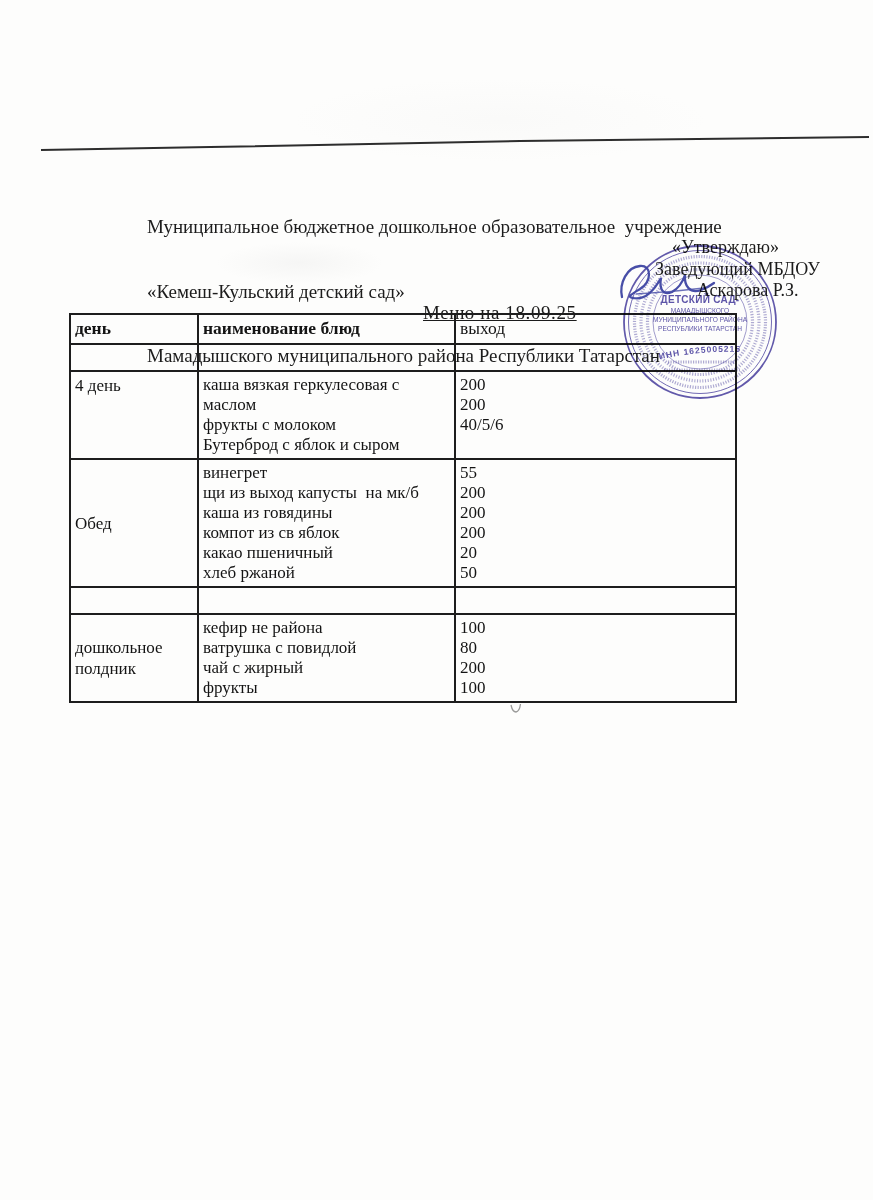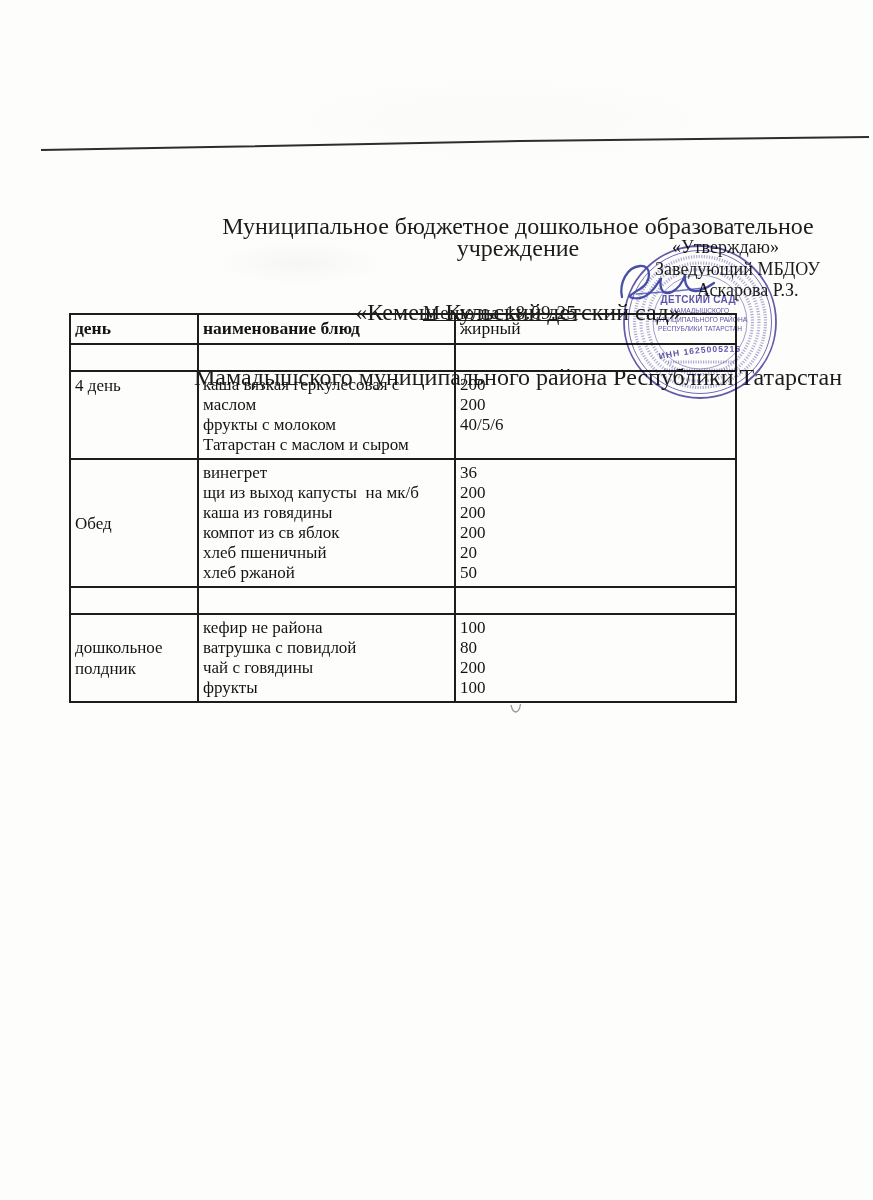--- a/index.html
+++ b/index.html
@@ -13,23 +13,23 @@
   }
   .page {
     position: absolute; inset: 0;
     background:
       radial-gradient(ellipse 120px 30px at 300px 263px, rgba(180,180,180,0.10), transparent 70%),
       radial-gradient(ellipse 300px 60px at 500px 120px, rgba(200,200,200,0.06), transparent 70%),
       #fdfdfc;
   }
   .org-header {
     position: absolute;
-    left: 163px; top: 173px; width: 710px;
-    text-align: center;
-    font-size: 24px;
+    left: 147px; top: 173px; width: 710px;
+    text-align: left;
+    font-size: 19px;
     line-height: 21.5px;
     white-space: pre-wrap;
     color: #1c1c1c;
   }
   .approval {
     position: absolute;
     font-size: 18px;
     color: #1c1c1c;
     white-space: nowrap;
   }
@@ -98,47 +98,47 @@
   <table class="menu-table">
     <colgroup>
         <col class="c1">
         <col class="c2">
         <col class="c3">
       </colgroup>
     <thead>
       <tr>
           <th>день</th>
           <th>наименование блюд</th>
-          <th>жирный</th>
+          <th>выход</th>
         </tr>
     </thead>
     <tbody>
         <tr class="empty-row">
           <td class="c-day"></td>
           <td class="c-dish"></td>
           <td class="c-out"></td>
         </tr>
         <tr>
           <td class="c-day">4 день</td>
-          <td class="c-dish"><div class="line">каша вязкая геркулесовая с маслом</div><div class="line">фрукты с молоком</div><div class="line">Татарстан с маслом и сыром</div></td>
+          <td class="c-dish"><div class="line">каша вязкая геркулесовая с маслом</div><div class="line">фрукты с молоком</div><div class="line">Бутерброд с яблок и сыром</div></td>
           <td class="c-out"><div class="line">200</div><div class="line">200</div><div class="line">40/5/6</div></td>
         </tr>
         <tr class="vcenter">
           <td class="c-day">Обед</td>
-          <td class="c-dish"><div class="line">винегрет</div><div class="line">щи из выход капусты  на мк/б</div><div class="line">каша из говядины</div><div class="line">компот из св яблок</div><div class="line">хлеб пшеничный</div><div class="line">хлеб ржаной</div></td>
-          <td class="c-out"><div class="line">36</div><div class="line">200</div><div class="line">200</div><div class="line">200</div><div class="line">20</div><div class="line">50</div></td>
+          <td class="c-dish"><div class="line">винегрет</div><div class="line">щи из выход капусты  на мк/б</div><div class="line">каша из говядины</div><div class="line">компот из св яблок</div><div class="line">какао пшеничный</div><div class="line">хлеб ржаной</div></td>
+          <td class="c-out"><div class="line">55</div><div class="line">200</div><div class="line">200</div><div class="line">200</div><div class="line">20</div><div class="line">50</div></td>
         </tr>
         <tr class="empty-row">
           <td class="c-day"></td>
           <td class="c-dish"></td>
           <td class="c-out"></td>
         </tr>
         <tr class="vcenter">
           <td class="c-day">дошкольное полдник</td>
-          <td class="c-dish"><div class="line">кефир не района</div><div class="line">ватрушка с повидлой</div><div class="line">чай с говядины</div><div class="line">фрукты</div></td>
+          <td class="c-dish"><div class="line">кефир не района</div><div class="line">ватрушка с повидлой</div><div class="line">чай с жирный</div><div class="line">фрукты</div></td>
           <td class="c-out"><div class="line">100</div><div class="line">80</div><div class="line">200</div><div class="line">100</div></td>
         </tr>
       </tbody>
   </table>
 
   <svg class="overlay-svg" viewBox="0 0 873 1200" xmlns="http://www.w3.org/2000/svg">
 
     <path d="M 41 150 C 200 148 380 143 520 141 C 660 139 790 138 869 137" fill="none" stroke="#2d2d2d" stroke-width="2"></path>
 
     <g stroke="#564da6" fill="none" opacity="0.92">

